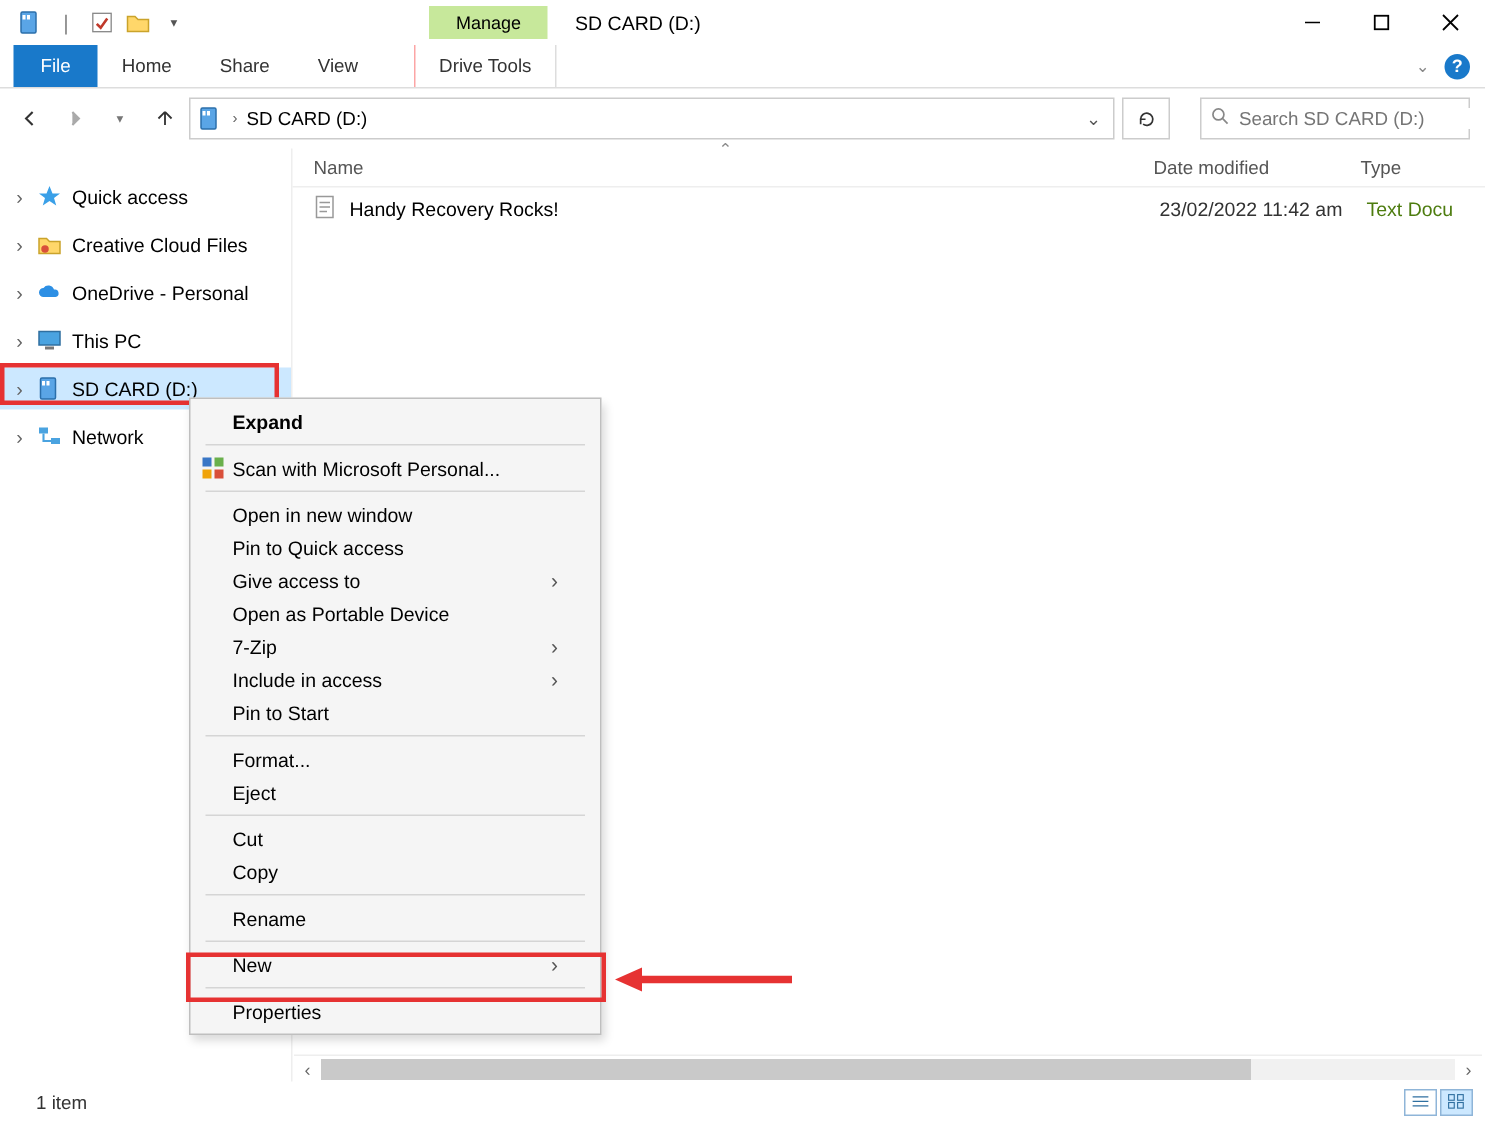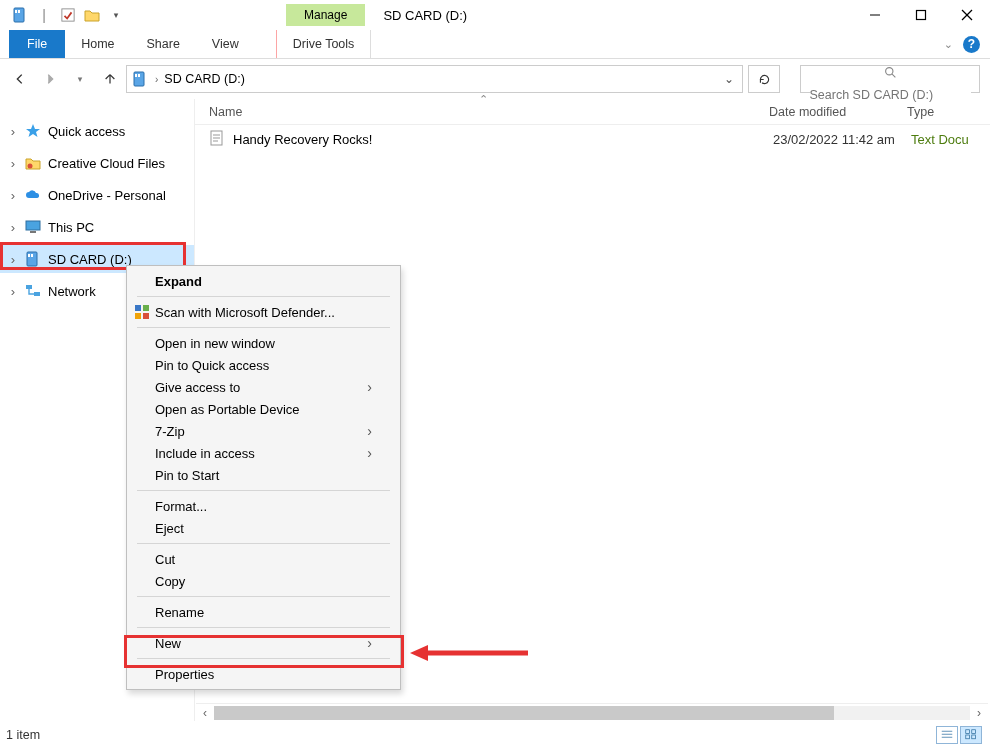--- a/index.html
+++ b/index.html
@@ -28,21 +28,21 @@
   .navbar { height: 40px; display: flex; align-items: center; padding: 0 10px; gap: 6px; }
   .nav-arrows { display: flex; align-items: center; gap: 10px; }
   .nav-arrows .nabtn { width: 20px; height: 20px; display: flex; align-items: center; justify-content: center; }
   .nav-arrows svg { width: 14px; height: 14px; }
   .disabled path { stroke: #aaa !important; fill: #aaa !important; }
   .addressbar { flex: 1; border: 1px solid #ccc; height: 28px; display: flex; align-items: center; padding: 0 4px; gap: 6px; }
   .addressbar .ab-icon { width: 18px; height: 18px; display: inline-flex; align-items: center; justify-content: center; }
   .addressbar .crumb { font-size: 12.5px; }
   .addressbar .ab-drop { margin-left: auto; width: 18px; text-align: center; color: #555; }
   .refresh { width: 32px; height: 28px; border: 1px solid #ccc; display: flex; align-items: center; justify-content: center; margin-left: -1px; }
-  .searchbox { width: 180px; height: 28px; border: 1px solid #ccc; display: flex; align-items: center; padding: 0 6px; gap: 6px; color: #888; margin-left: 14px; flex-direction: column; }
+  .searchbox { width: 180px; height: 28px; border: 1px solid #ccc; display: flex; align-items: center; padding: 0 6px; gap: 6px; color: #888; margin-left: 14px; }
   .searchbox input { border: none; outline: none; font-size: 12.5px; flex: 1; }
 
   
   .main { display: flex; height: 622px; }
   .navpane { width: 195px; border-right: 1px solid #eee; padding-top: 4px; }
   .navitem { display: flex; align-items: center; height: 28px; gap: 6px; padding-left: 8px; font-size: 13px; }
   .navitem .exp { width: 10px; text-align: center; color: #666; }
   .navitem .nicon { width: 18px; height: 18px; display: inline-flex; align-items: center; justify-content: center; }
   .navitem.selected { background: #cce8ff; }
   .nav-highlight { position: absolute; border: 3px solid #e63232; left: 0; top: 242px; width: 186px; height: 28px; pointer-events: none; }
@@ -72,21 +72,21 @@
 
   
   .red-arrow { position: absolute; left: 410px; top: 643px; }
   .red-arrow svg { overflow: visible; }
 
   
   .hscroll { position: absolute; left: 196px; right: 2px; bottom: 30px; height: 18px; display: flex; align-items: center; border-top: 1px solid #eee; }
   .hscroll .sbtn { width: 18px; height: 18px; display: flex; align-items: center; justify-content: center; color: #666; }
   .hscroll .track { flex: 1; height: 14px; background: #f1f1f1; position: relative; }
   .hscroll .thumb { position: absolute; left: 0; top: 0; bottom: 0; width: 82%; background: #c9c9c9; }
-  .statusbar { position: absolute; left: 6px; right: 8px; bottom: 6px; height: 20px; display: flex; align-items: center; font-size: 12.5px; color: #333; }
+  .statusbar { position: absolute; left: 24px; right: 8px; bottom: 6px; height: 20px; display: flex; align-items: center; font-size: 12.5px; color: #333; }
   .statusbar .view-toggles { margin-left: auto; display: flex; gap: 2px; }
   .statusbar .vtog { width: 22px; height: 18px; border: 1px solid #8fb5d8; display: flex; align-items: center; justify-content: center; }
   .statusbar .vtog.active { background: #cce8ff; }
 </style>
 </head>
 <body>
 
 <div class="titlebar">
   <div class="qat">
     <span class="qicon">
@@ -295,21 +295,21 @@
   <hr>
   <div class="cm-item">
     <span class="cm-icon">
         <svg viewBox="0 0 16 16" width="16" height="16">
           <rect x="1" y="1" width="6" height="6" fill="#3a77c6"></rect>
           <rect x="9" y="1" width="6" height="6" fill="#6ab04c"></rect>
           <rect x="1" y="9" width="6" height="6" fill="#f0a30a"></rect>
           <rect x="9" y="9" width="6" height="6" fill="#d94f3a"></rect>
         </svg>
       </span>
-    <span>Scan with Microsoft Defender...</span>
+    <span>Scan with Microsoft Personal...</span>
   </div>
   <hr>
   <div class="cm-item">
       <span>Open in new window</span>
     </div>
   <div class="cm-item">
       <span>Pin to Quick access</span>
     </div>
   <div class="cm-item">
       <span>Give access to</span>

